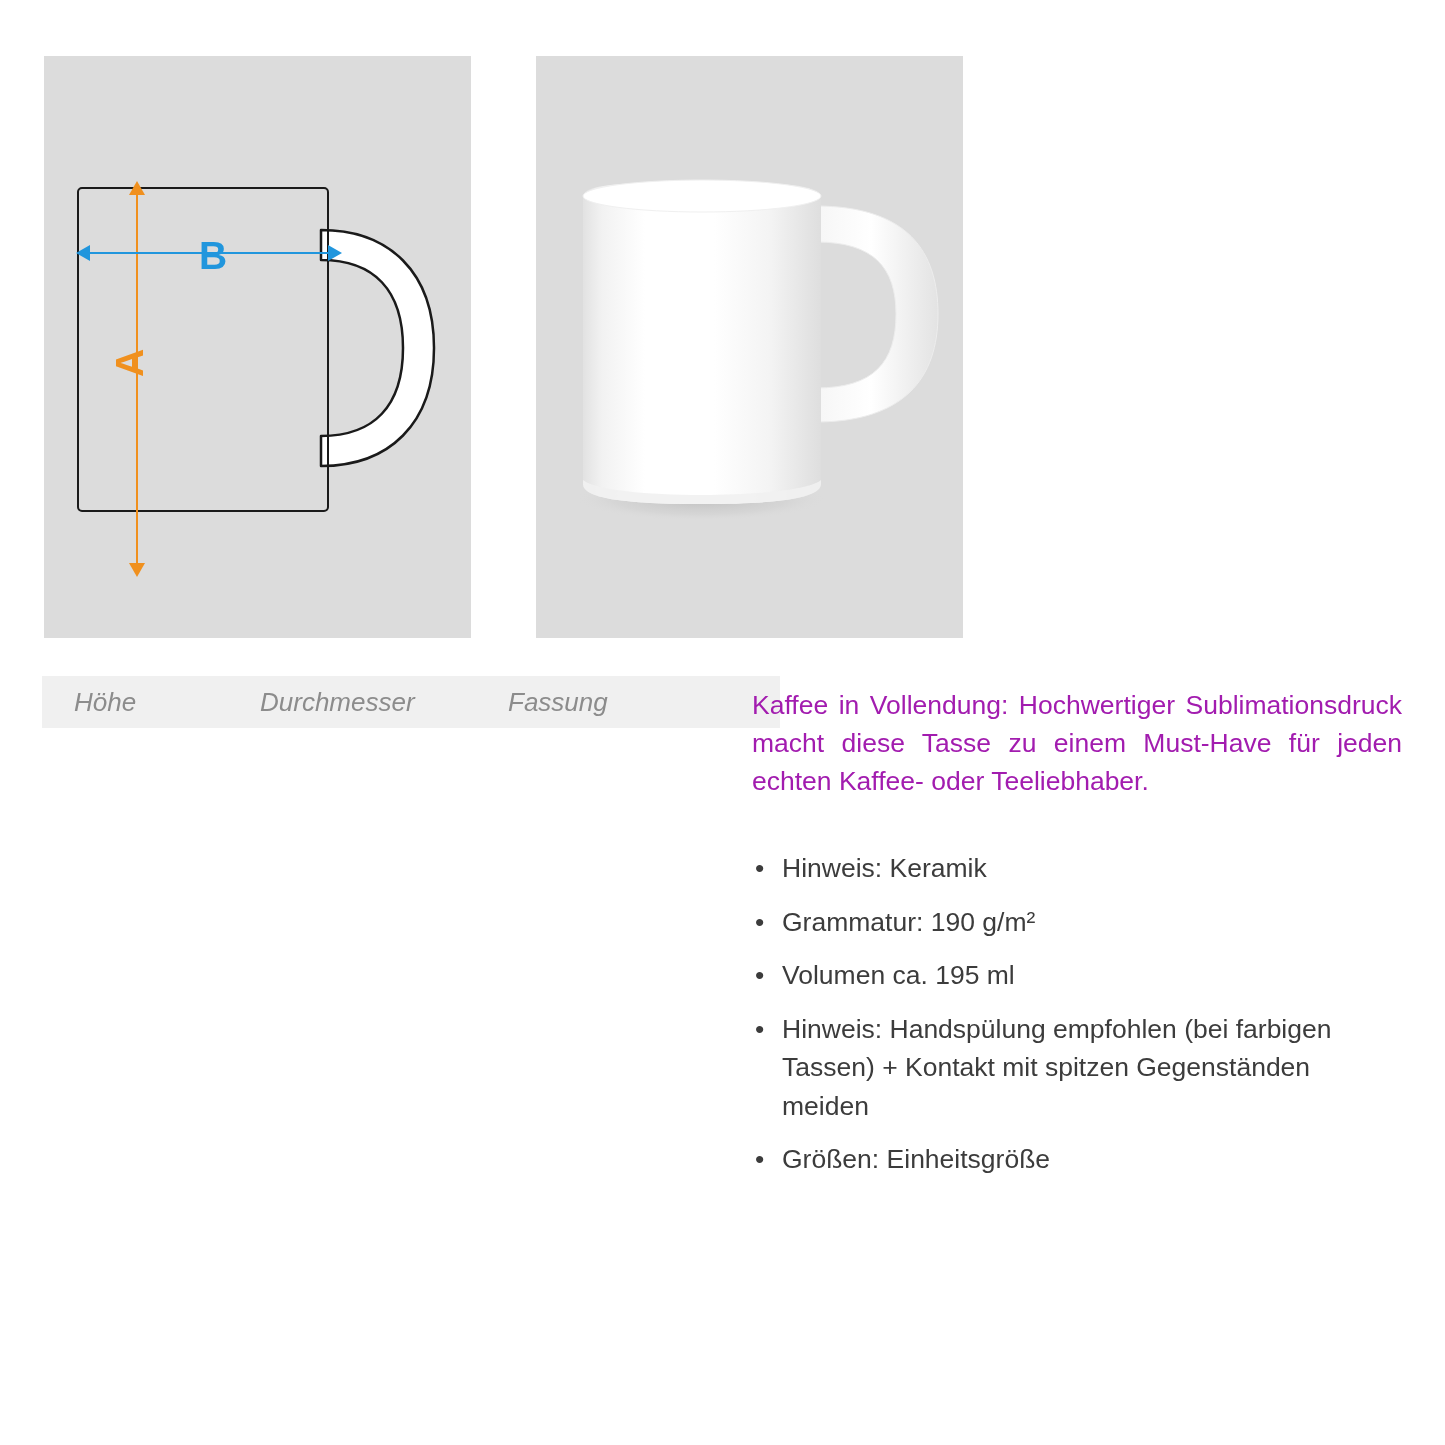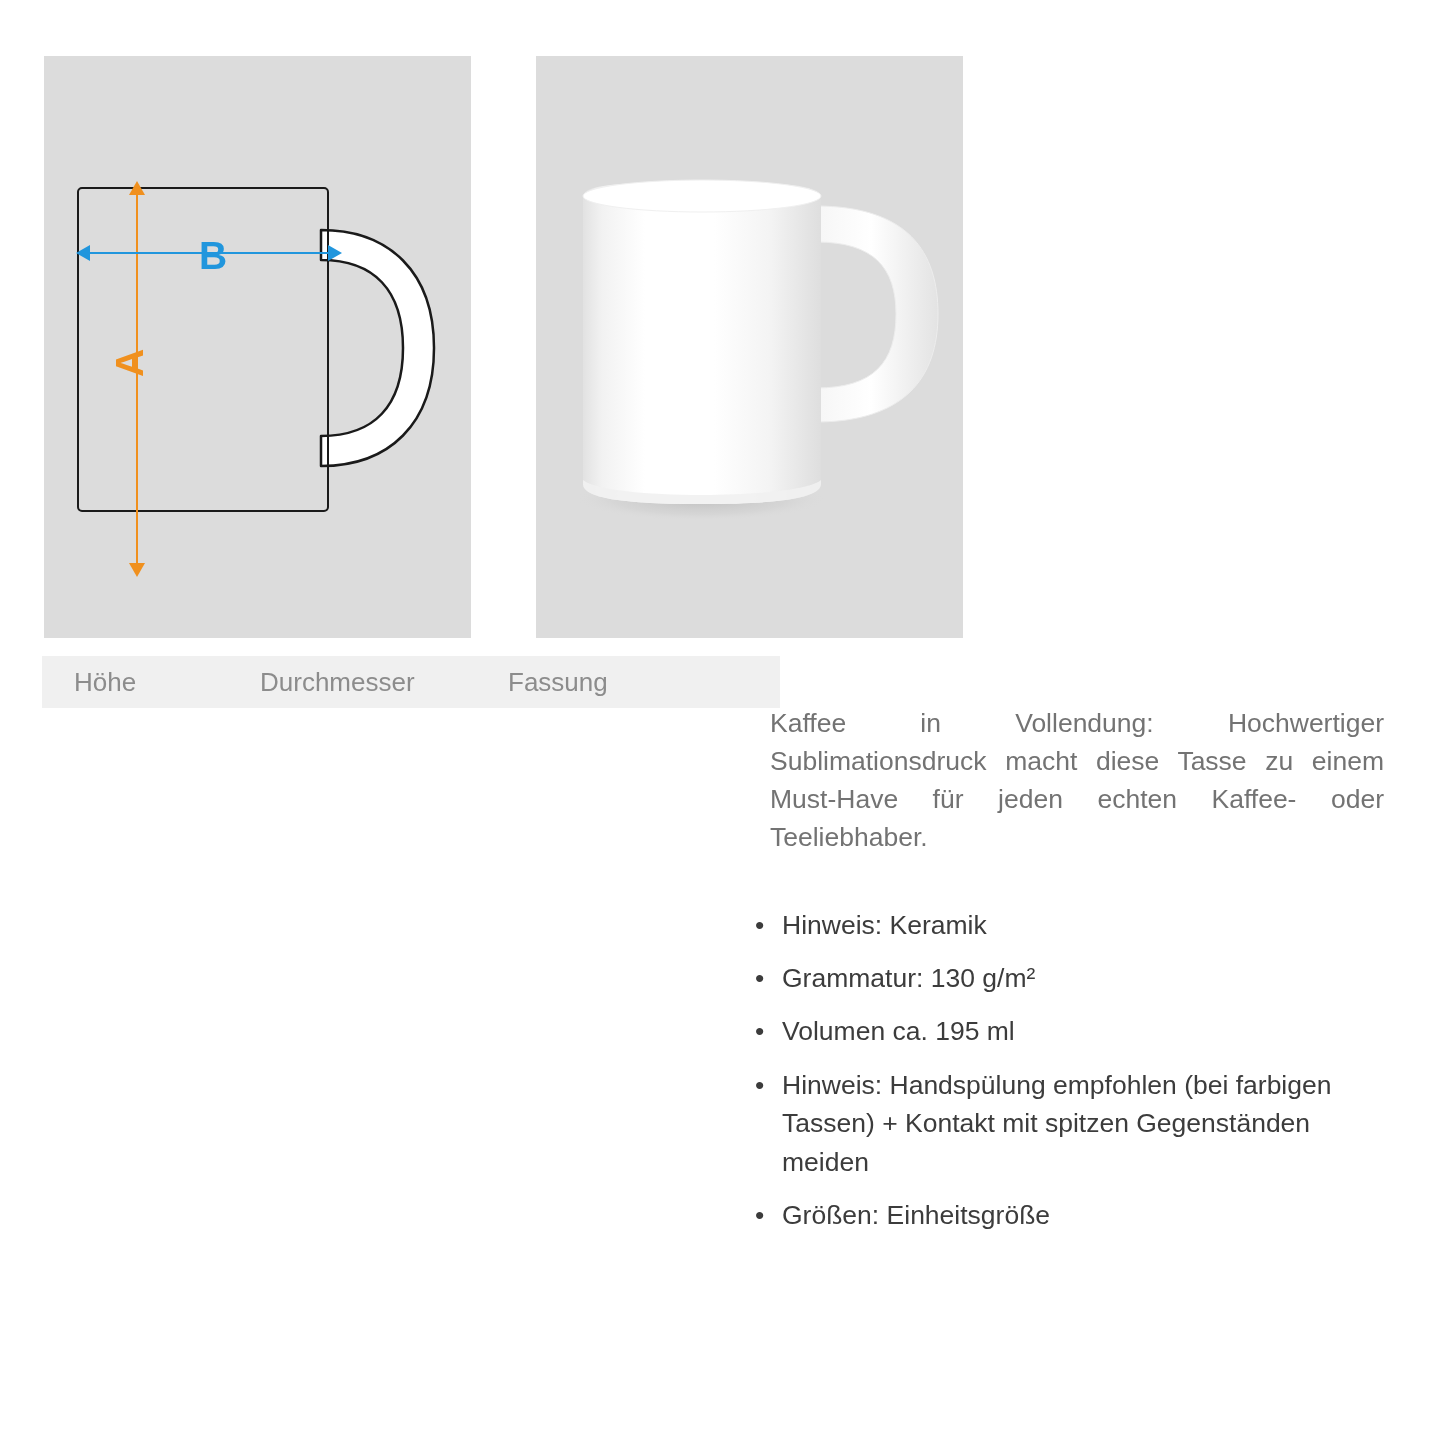--- a/index.html
+++ b/index.html
@@ -124,22 +124,23 @@
     font-weight: bold;
   }
 
   
   .photo-wrap { position: absolute; inset: 0; }
 
   
   .spec-table {
     position: absolute;
     left: 42px;
-    top: 656px;
+    top: 676px;
     width: 738px;
+    font-style: italic;
   }
   .spec-row {
     display: flex;
     align-items: center;
     height: 52px;
   }
   .spec-row.header { background: #f0f0f0; }
   .spec-row.values { background: #ebebeb; }
   .spec-cell {
     font-size: 26px;
@@ -154,22 +155,22 @@
   
   .desc {
     position: absolute;
     left: 752px;
     top: 686px;
     width: 650px;
   }
   .desc-para {
     font-size: 26.5px;
     line-height: 1.44;
-    color: #737373;
-    margin: 18px;
+    color: #a21caf;
+    margin: 0;
     text-align: justify;
     hyphens: auto;
   }
   .feature-list {
     list-style: none;
     margin: 49px 0 0 0;
     padding: 0;
   }
   .feature-item {
     position: relative;
@@ -260,21 +261,21 @@
 <div class="desc">
   <p class="desc-para">Kaffee in Vollendung: Hochwertiger Sublimationsdruck macht diese Tasse zu einem Must-Have für jeden echten Kaffee- oder Teeliebhaber.</p>
 
   <ul class="feature-list">
     <li class="feature-item">
       <span class="bullet">•</span>
       <span>Hinweis:  Keramik</span>
     </li>
     <li class="feature-item">
       <span class="bullet">•</span>
-      <span>Grammatur: 130 g/m²</span>
+      <span>Grammatur: 190 g/m²</span>
     </li>
     <li class="feature-item">
       <span class="bullet">•</span>
       <span>Volumen ca. 195 ml</span>
     </li>
     <li class="feature-item">
       <span class="bullet">•</span>
       <span>Hinweis: Handspülung empfohlen (bei farbigen Tassen) + Kontakt mit spitzen Gegenständen meiden</span>
     </li>
     <li class="feature-item">

